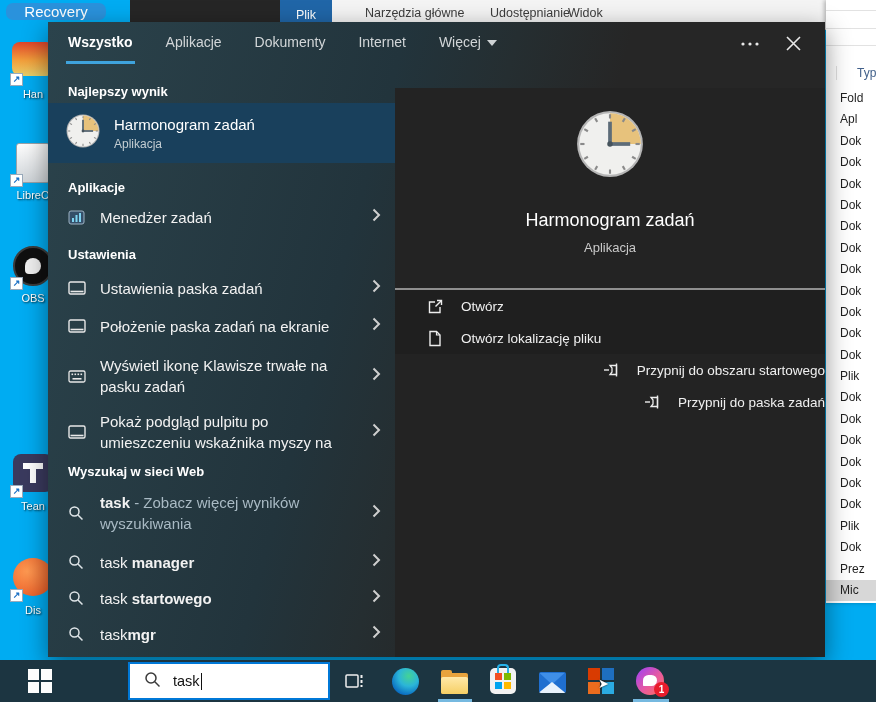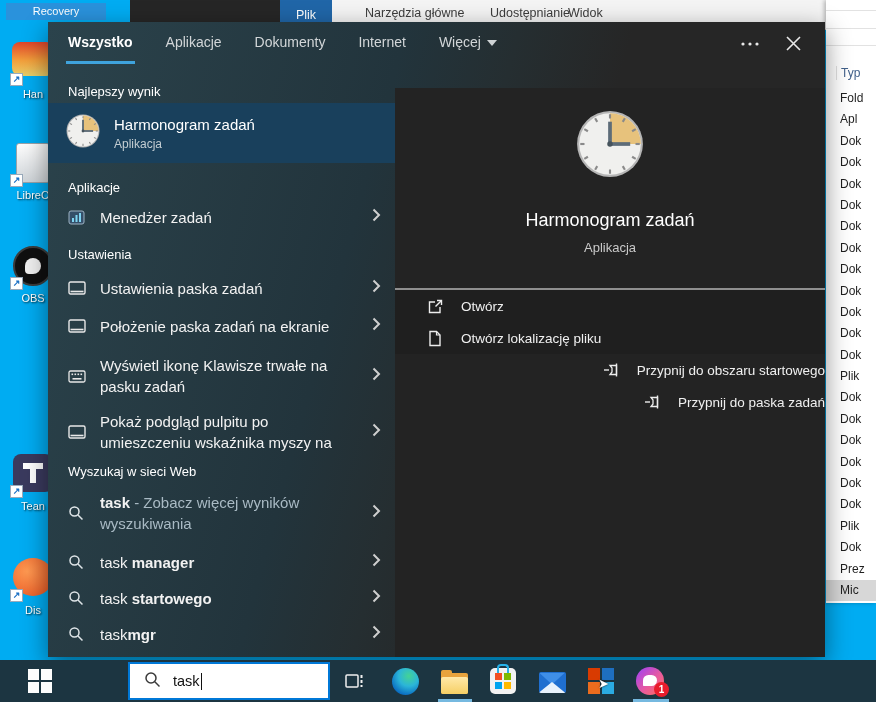--- a/index.html
+++ b/index.html
@@ -10,28 +10,28 @@
   
   .exp-darkstrip { position:absolute; left:130px; top:0; width:150px; height:22px; background:#262626; }
   .exp-ribbon { position:absolute; left:280px; top:0; width:596px; height:30px; background:#f4f4f4; border-bottom:1px solid #d6d6d6; }
   .exp-tab { position:absolute; top:6px; font-size:12.5px; color:#3c3c3c; }
   .exp-tab.file { left:0; top:0; width:52px; height:30px; background:#2066a8; color:#fff; text-align:center; line-height:30px; }
   .exp-tab.t1 { left:85px; }
   .exp-tab.t2 { left:210px; }
   .exp-tab.t3 { left:288px; }
   .exp-pane { position:absolute; left:826px; top:0; width:50px; height:603px; background:#ffffff; box-shadow:-2px 0 4px rgba(0,0,0,.25); }
   .exp-line { position:absolute; left:0; width:50px; height:1px; background:#e2e2e2; }
-  .exp-colhdr { position:absolute; left:10px; top:66px; font-size:12px; color:#41608a; border-left:1px solid #e0e0e0; padding-left:4px; }
+  .exp-colhdr { position:absolute; left:10px; top:66px; font-size:12px; color:#41608a; border-left:1px solid #e0e0e0; padding-left:20px; }
   .exp-rows { position:absolute; left:0; top:88px; width:50px; }
   .typ-row { height:21.4px; line-height:21.4px; font-size:12px; color:#1f1f1f; padding-left:14px; white-space:nowrap; }
   .typ-row.sel { background:#d7d7d7; }
 
   
   .recovery { position:absolute; left:6px; top:3px; width:100px; height:17px; background:#2a92dc; color:#fff;
-              font-size:11px; text-align:center; line-height:17px; }
+              font-size:15px; text-align:center; line-height:17px;border-radius:7px; }
   .dicon { position:absolute; left:4px; width:58px; text-align:center; }
   .dicon .img { position:relative; width:42px; height:42px; margin:0 auto; }
   .dicon .shortcut { position:absolute; left:-2px; bottom:-2px; width:13px; height:13px; background:#fff; border:1px solid #9ab;
                      font-size:9px; line-height:11px; color:#1a6fc4; font-weight:bold; }
   .dicon .lbl { margin-top:4px; font-size:11px; color:#fff; text-shadow:1px 1px 2px rgba(0,0,0,.8); white-space:nowrap; }
   .ic-handbrake { width:42px; height:34px; margin-top:4px; background:linear-gradient(180deg,#e0452b 0%,#f2a03c 55%,#e8cf6a 100%); border-radius:8px; }
   .ic-libre { width:34px; height:40px; margin:0 auto; background:linear-gradient(180deg,#fdfdfd,#cfd4d8); border:1px solid #9aa2a8; border-radius:3px; }
   .ic-obs { width:40px; height:40px; margin:0 auto; background:#101010; border-radius:50%; border:2px solid #3c3c3c; position:relative; }
   .ic-obs::after { content:""; position:absolute; left:10px; top:10px; width:16px; height:16px; background:#f0f0f0; border-radius:50% 50% 50% 4px; }
   .ic-teams { width:40px; height:38px; margin:2px auto 0; background:#3a3a5e; border-radius:8px; position:relative; }
@@ -44,21 +44,21 @@
            background:linear-gradient(105deg,#2b434c 0%,#22343c 38%,#252e31 50%,#262626 62%);
            box-shadow:0 8px 24px rgba(0,0,0,.45); color:#fff; }
   .tabs { position:absolute; left:20px; top:12px; display:flex; align-items:center; }
   .tab { font-size:14px; color:#d2d6d8; margin-right:33px; padding-bottom:10px; position:relative; }
   .tab.active { color:#fff; font-weight:bold; }
   .tab.active::after { content:""; position:absolute; left:-2px; right:-2px; bottom:-4px; height:3px; background:#3fa3dd; }
   .tab .dd { display:inline-block; margin-left:6px; width:0; height:0; border-left:5px solid transparent; border-right:5px solid transparent; border-top:6px solid #cfd3d5; vertical-align:middle; }
   .winctl { position:absolute; top:14px; right:24px; display:flex; align-items:center; gap:26px; }
   .winctl svg { display:block; }
 
-  .sec-hdr { position:absolute; left:20px; font-size:13px; font-weight:normal; color:#fff; }
+  .sec-hdr { position:absolute; left:20px; font-size:13px; font-weight:bold; color:#fff; }
 
   .row { position:absolute; left:0; width:347px; display:flex; align-items:center; cursor:default; }
   .row .ricon { width:20px; margin-left:20px; flex:0 0 20px; display:flex; align-items:center; }
   .row .rlabel { margin-left:12px; font-size:15px; color:#f2f2f2; width:244px; line-height:1.4; }
   .row .chev { position:absolute; right:14px; }
   .muted { color:#a9bac4; }
   b.sug { font-weight:bold; }
 
   .best-row { position:absolute; left:0; top:81px; width:347px; height:60px; background:#19405c; display:flex; align-items:center; }
   .best-row .bicon { margin-left:18px; }

